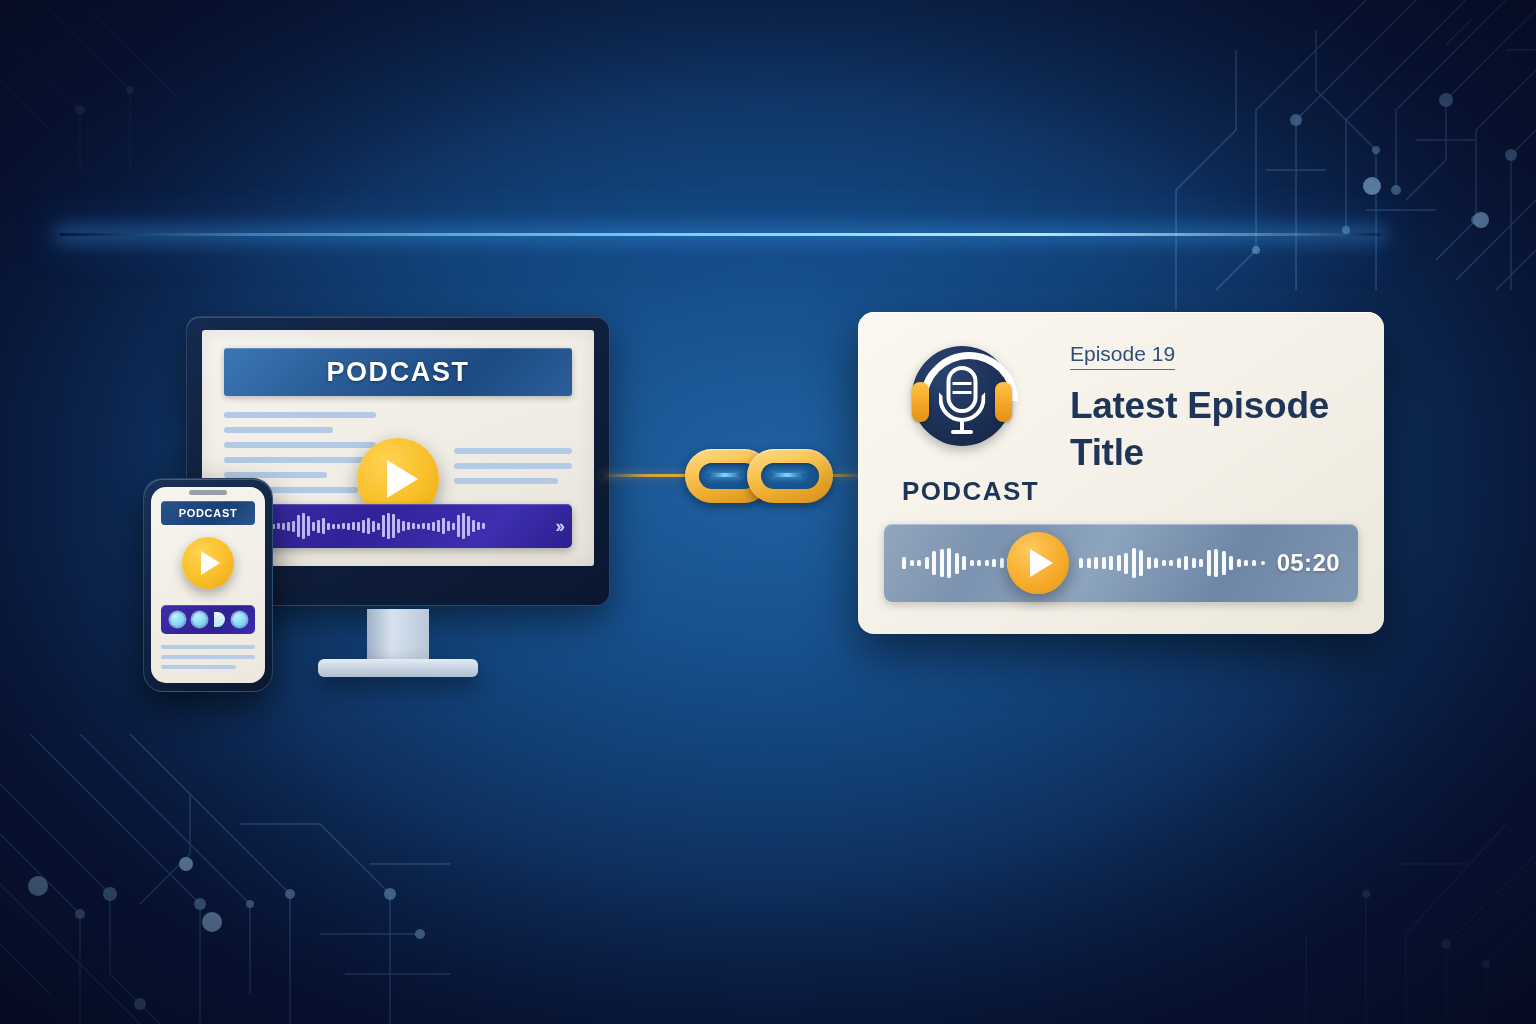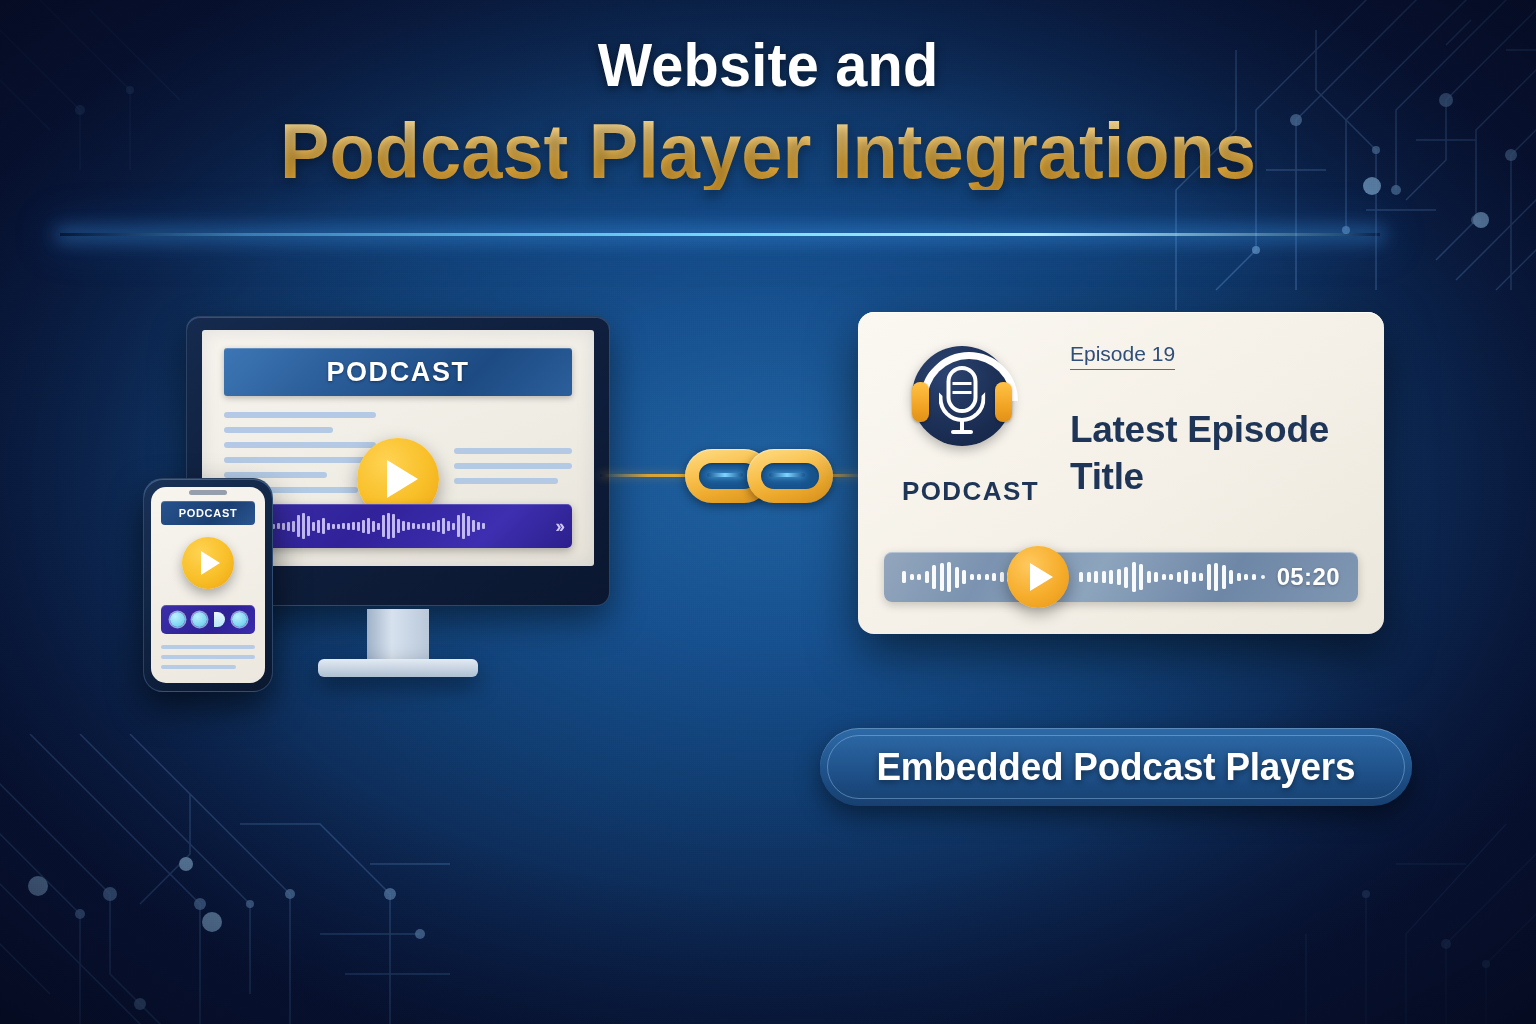--- a/index.html
+++ b/index.html
@@ -151,26 +151,26 @@
     width:47px;height:30px;border:4px solid #fff;border-top-color:transparent;
     border-radius:0 0 26px 26px;box-sizing:border-box;}
   .micstem{position:absolute;left:50%;top:80px;transform:translateX(-50%);width:4px;height:12px;background:#fff;}
   .micbase{position:absolute;left:50%;top:90px;transform:translateX(-50%);width:22px;height:4px;border-radius:2px;background:#fff;}
   .logo-label{position:absolute;left:44px;top:164px;font-size:26px;font-weight:bold;
     color:#1e3557;letter-spacing:1.4px;}
 
   .ep-num{position:absolute;left:212px;top:30px;font-size:21px;color:#2f4e79;
     border-bottom:1.5px solid #4a6e9e;padding-bottom:3px;}
   .ep-title{position:absolute;left:212px;top:70px;width:290px;font-size:37px;font-weight:bold;
-    color:#1e3557;line-height:1.28;letter-spacing:-.3px;margin-top:24px;}
+    color:#1e3557;line-height:1.28;letter-spacing:-.3px;}
 
   .card-wave{position:absolute;left:26px;right:26px;bottom:32px;height:50px;border-radius:8px;
     background:linear-gradient(120deg,#93a6bd 0%,#7b93b0 22%,#8da4bd 45%,#6e87a6 72%,#8097b3 100%);
     box-shadow:inset 0 1px 0 rgba(255,255,255,.35), 0 3px 10px rgba(0,0,0,.2);
-    display:flex;align-items:center;padding:0 18px;overflow:visible;}
+    display:flex;align-items:center;padding:14px 18px;overflow:visible;}
   .cw-bars{display:flex;align-items:center;gap:3.5px;height:30px;flex:1;}
   .cw-bars i{display:block;width:4px;border-radius:1.5px;background:#fff;opacity:.95;}
   .cw-play{position:absolute;left:154px;top:50%;transform:translate(-50%,-50%);
     width:62px;height:62px;border-radius:50%;
     background:radial-gradient(circle at 36% 30%,#ffc95e,#f6ad2c 55%,#e89515 100%);
     box-shadow:0 6px 15px rgba(0,0,0,.32);display:flex;align-items:center;justify-content:center;z-index:3;}
   .cw-play .tri{border-width:14px 0 14px 23px;border-color:transparent transparent transparent #fff;margin-left:6px;}
   .cw-dot{width:4px;height:4px;border-radius:50%;background:#fff;opacity:.9;margin:0 4px;flex:none;}
   .cw-time{color:#fff;font-size:24px;font-weight:bold;letter-spacing:.4px;
     text-shadow:0 1px 3px rgba(0,0,0,.3);flex:none;margin-left:8px;}
@@ -284,24 +284,20 @@
     </g>
     <g fill="#6fa3d8" opacity=".55">
         <circle cx="90" cy="120" r="5"></circle>
         <circle cx="140" cy="100" r="4"></circle>
       </g>
   </svg>
 
   <div class="noise"></div>
   <div class="vignette"></div>
 
-  <div class="title-wrap">
-    <div class="title-l1">Website and</div>
-    <div class="title-l2">Podcast Player Integrations</div>
-  </div>
   <div class="divider"></div>
 
   <div class="monitor">
     <div class="mon-bezel"></div>
     <div class="mon-stand-neck"></div>
     <div class="mon-stand-base"></div>
     <div class="mon-screen">
       <div class="pod-banner">
         <span>PODCAST</span>
       </div>
@@ -482,17 +478,14 @@
           <i style="height: 5.25px;"></i>
         </div>
       <span class="cw-dot"></span>
       <div class="cw-time">05:20</div>
       <div class="cw-play">
           <div class="tri"></div>
         </div>
     </div>
   </div>
 
-  <div class="pill right">
-    <span>Embedded Podcast Players</span>
-  </div>
 
 </div>
 
 </body></html>

